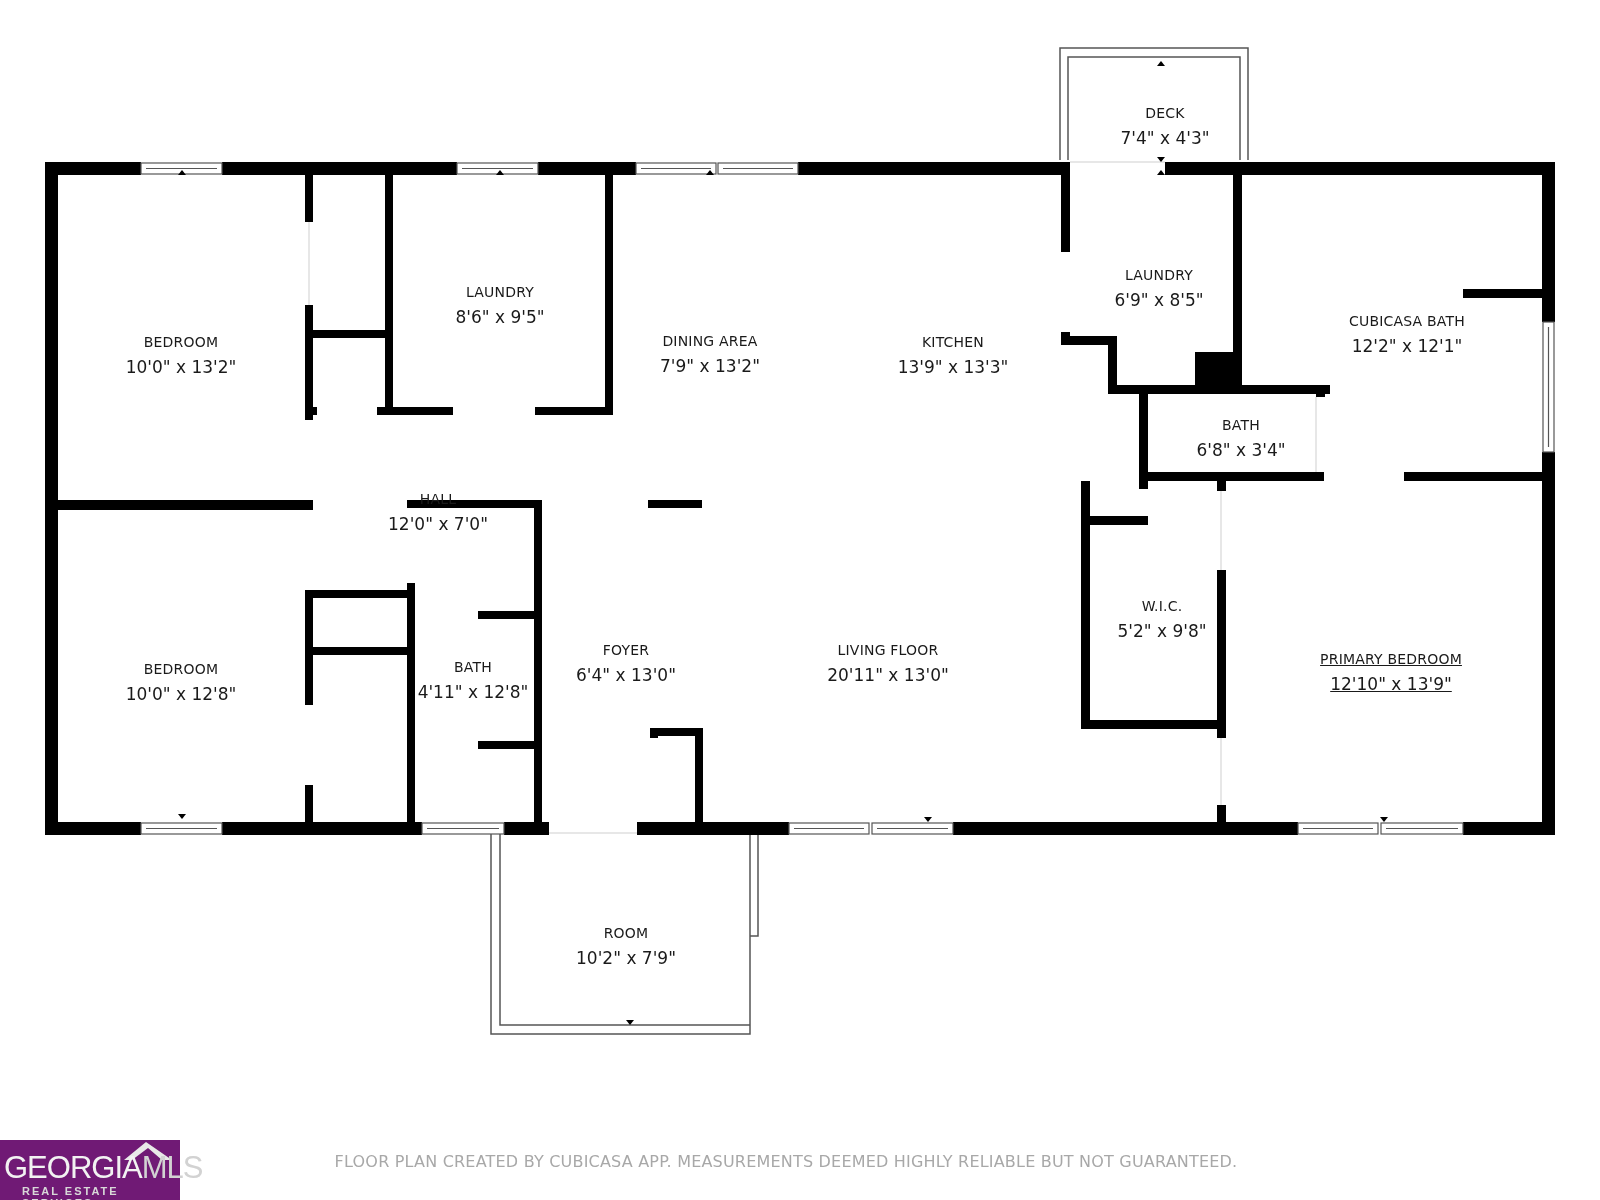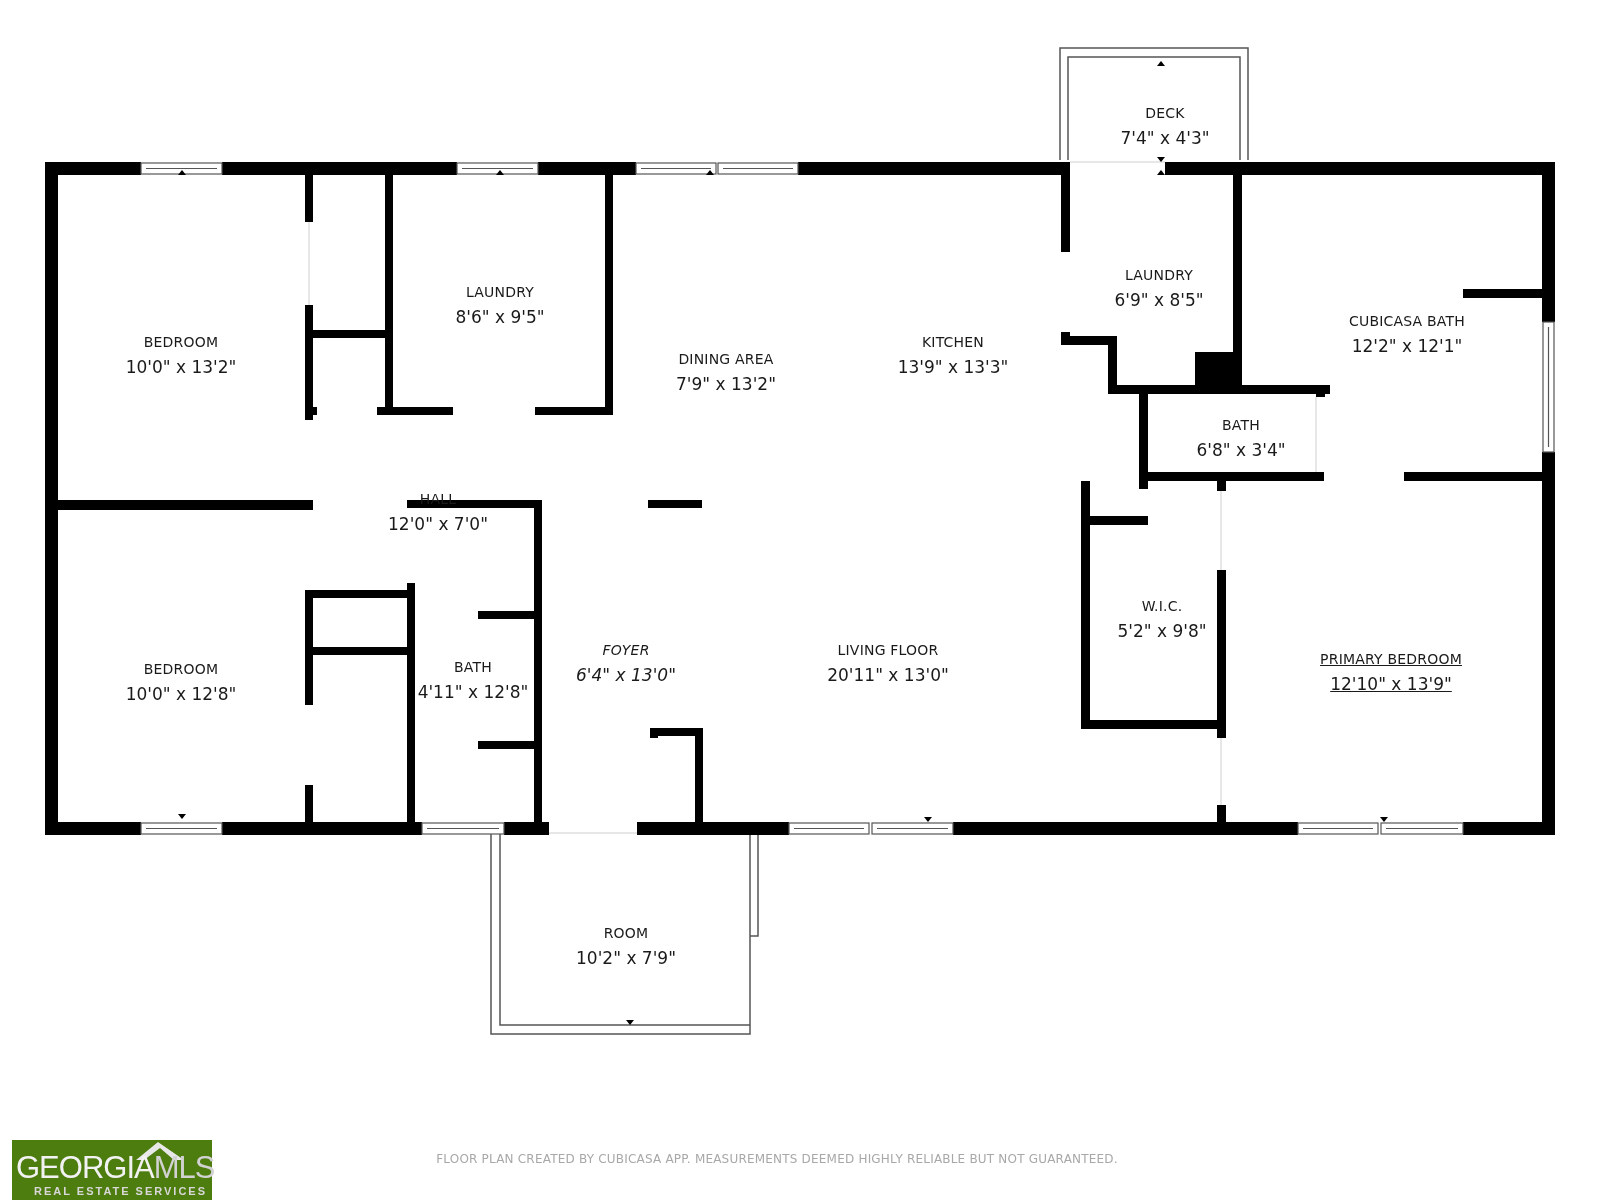--- a/index.html
+++ b/index.html
@@ -1,22 +1,22 @@
 <!DOCTYPE html>
 <html><head>
 <meta charset="utf-8">
 <style>
   html, body { margin: 0; padding: 0; background: #ffffff; }
   body { width: 1600px; height: 1200px; position: relative; overflow: hidden; font-family: "DejaVu Sans", sans-serif; }
   #plan { position: absolute; left: 0; top: 0; width: 1600px; height: 1200px; }
   .room-label { position: absolute; transform: translate(-50%, -50%); text-align: center; color: #1a1a1a; white-space: nowrap; line-height: 25px; }
   .room-name { font-size: 14px; letter-spacing: 0.2px; display: block; }
   .room-dim { font-size: 17px; display: block; }
-  .footer-note { position: absolute; left: 8px; width: 1538px; top: 1152px; text-align: center; font-size: 12px; color: #a8a8a8; letter-spacing: 0.2px; }
-  .logo { position: absolute; left: 12px; top: 1140px; width: 200px; height: 60px; background: #4d7c0f; }
+  .footer-note { position: absolute; left: 17px; width: 1538px; top: 1152px; text-align: center; font-size: 16px; color: #a8a8a8; letter-spacing: 0.2px; }
+  .logo { position: absolute; left: 0; top: 1140px; width: 180px; height: 60px; background: #701a75; }
   .logo-main { position: absolute; left: 4px; top: 10px; font-size: 31px; color: #f2f2f2; letter-spacing: -1px; font-family: "Liberation Sans", sans-serif; }
   .logo-main .mls { color: #d2d2d2; }
   .logo-sub { position: absolute; left: 22px; top: 45px; font-size: 11px; color: #d8d8d8; letter-spacing: 2px; font-family: "Liberation Sans", sans-serif; font-weight: bold; }
   .logo-roof { position: absolute; left: 122px; top: 0px; }
 </style>
 </head>
 <body>
 
 <svg id="plan" width="1600" height="1200" viewBox="0 0 1600 1200" xmlns="http://www.w3.org/2000/svg">
   <g fill="none" stroke="#555" stroke-width="1.5">
@@ -152,21 +152,21 @@
 
 <div>
   <div class="room-label" style="left:181px;top:355px;">
     <span class="room-name">BEDROOM</span>
     <span class="room-dim">10'0" x 13'2"</span>
   </div>
   <div class="room-label" style="left:500px;top:305px;">
     <span class="room-name">LAUNDRY</span>
     <span class="room-dim">8'6" x 9'5"</span>
   </div>
-  <div class="room-label" style="left:710px;top:372px;margin-left:16px;">
+  <div class="room-label" style="left:710px;top:354px;">
     <span class="room-name">DINING AREA</span>
     <span class="room-dim">7'9" x 13'2"</span>
   </div>
   <div class="room-label" style="left:953px;top:355px;">
     <span class="room-name">KITCHEN</span>
     <span class="room-dim">13'9" x 13'3"</span>
   </div>
   <div class="room-label" style="left:1165px;top:126px;">
     <span class="room-name">DECK</span>
     <span class="room-dim">7'4" x 4'3"</span>
@@ -188,21 +188,21 @@
     <span class="room-dim">12'0" x 7'0"</span>
   </div>
   <div class="room-label" style="left:181px;top:682px;">
     <span class="room-name">BEDROOM</span>
     <span class="room-dim">10'0" x 12'8"</span>
   </div>
   <div class="room-label" style="left:473px;top:680px;">
     <span class="room-name">BATH</span>
     <span class="room-dim">4'11" x 12'8"</span>
   </div>
-  <div class="room-label" style="left:626px;top:663px;font-style:italic;">
+  <div class="room-label" style="left:626px;top:663px;">
     <span class="room-name">FOYER</span>
     <span class="room-dim">6'4" x 13'0"</span>
   </div>
   <div class="room-label" style="left:888px;top:663px;">
     <span class="room-name">LIVING FLOOR</span>
     <span class="room-dim">20'11" x 13'0"</span>
   </div>
   <div class="room-label" style="left:1162px;top:619px;">
     <span class="room-name">W.I.C.</span>
     <span class="room-dim">5'2" x 9'8"</span>

